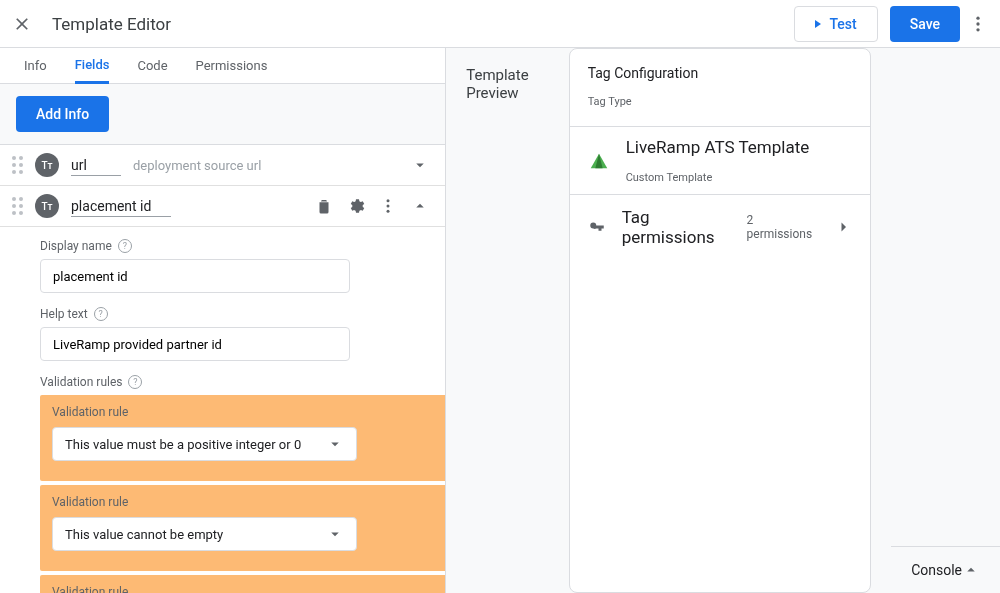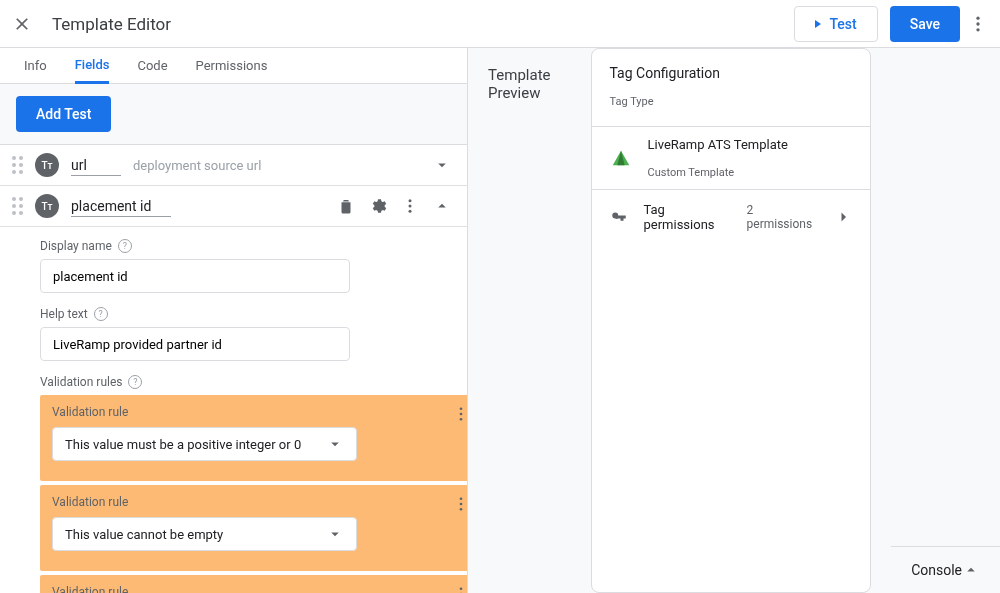--- a/index.html
+++ b/index.html
@@ -37,21 +37,21 @@
 .sel{width:305px;height:34px;background:#fff;border:1px solid #dadce0;border-radius:4px;padding:0 12px;font-size:13px;display:flex;align-items:center;justify-content:space-between;cursor:pointer}
 .vdots{position:absolute;right:10px;top:10px;cursor:pointer}
 .prev-ttl{font-size:15px;color:#3c4043;padding:18px 20px 14px}
 .card{background:#fff;border:1px solid #dadce0;border-radius:8px;margin:0 20px}
 .card-h{padding:16px 18px 12px;font-size:14px}
 .card-sub{font-size:11px;color:#5f6368;margin-top:14px}
 .card-row{display:flex;align-items:center;padding:10px 18px;gap:16px}
 .card-row.bord{border:1px solid #dadce0;border-left:none;border-right:none;margin-top:6px}
 .card-row.last{padding:12px 18px}
 .logo{width:22px;height:22px;display:flex;align-items:center;justify-content:center}
-.rname{font-size:13px}
+.rname{font-size:17px}
 .rsub{font-size:11px;color:#5f6368;margin-top:14px}
 .permn{font-size:12px;color:#5f6368;margin-right:6px}
 .chev{fill:#5f6368;width:18px;height:18px}
 .console{border-top:1px solid #dadce0;padding:14px 20px;display:flex;align-items:center;justify-content:space-between;margin-top:auto;font-size:14px}
 svg{flex-shrink:0}
 .tri{width:0;height:0;border-top:4px solid transparent;border-bottom:4px solid transparent;border-left:6px solid #1a73e8}
 </style>
 </head>
 <body>
 
@@ -75,21 +75,21 @@
 
 <div class="split">
   <div class="left">
     <div class="tabs">
       <div class="tab">Info</div>
       <div class="tab active">Fields</div>
       <div class="tab">Code</div>
       <div class="tab">Permissions</div>
     </div>
     <div class="addrow">
-      <button class="btn btn-add">Add Test</button>
+      <button class="btn btn-add">Add Info</button>
     </div>
 
     <div class="fieldrow">
       <div class="dots6">
           <i></i>
           <i></i>
           <i></i>
           <i></i>
           <i></i>
           <i></i>

